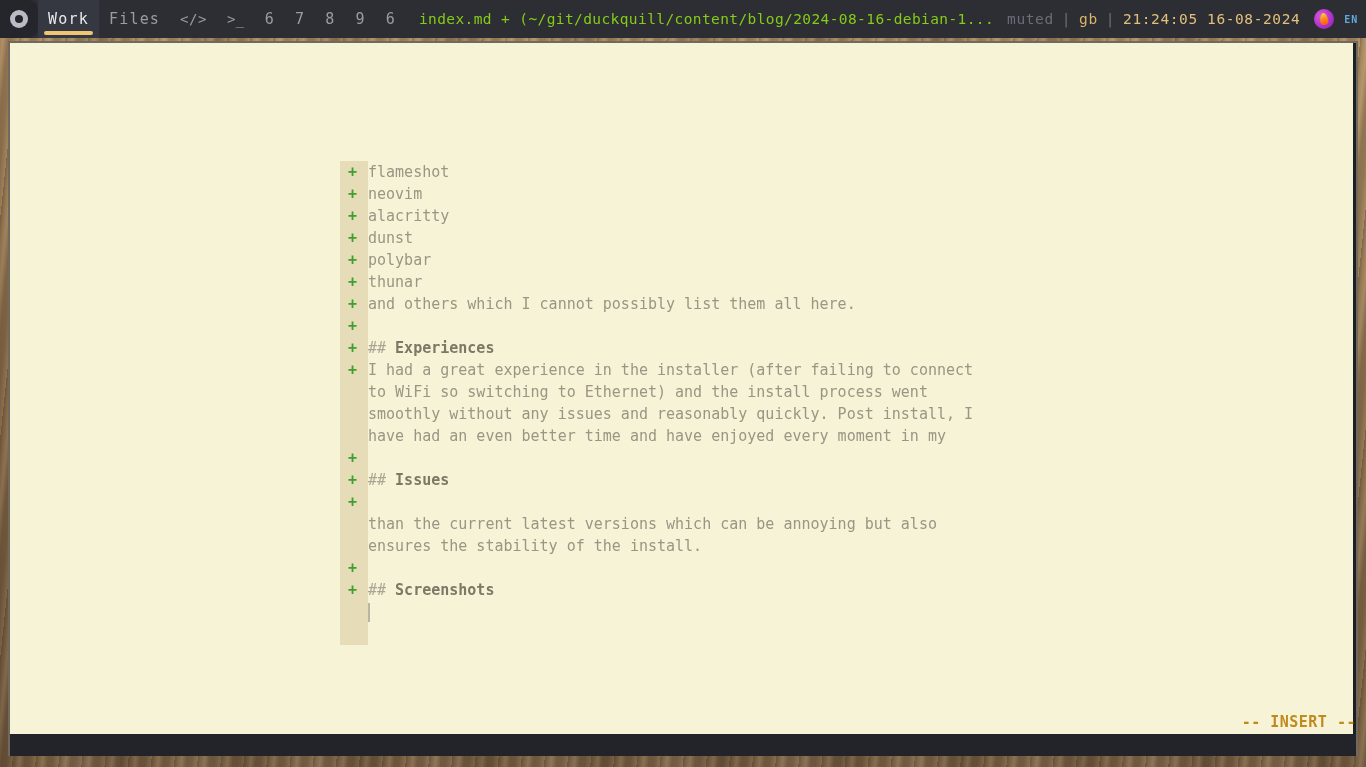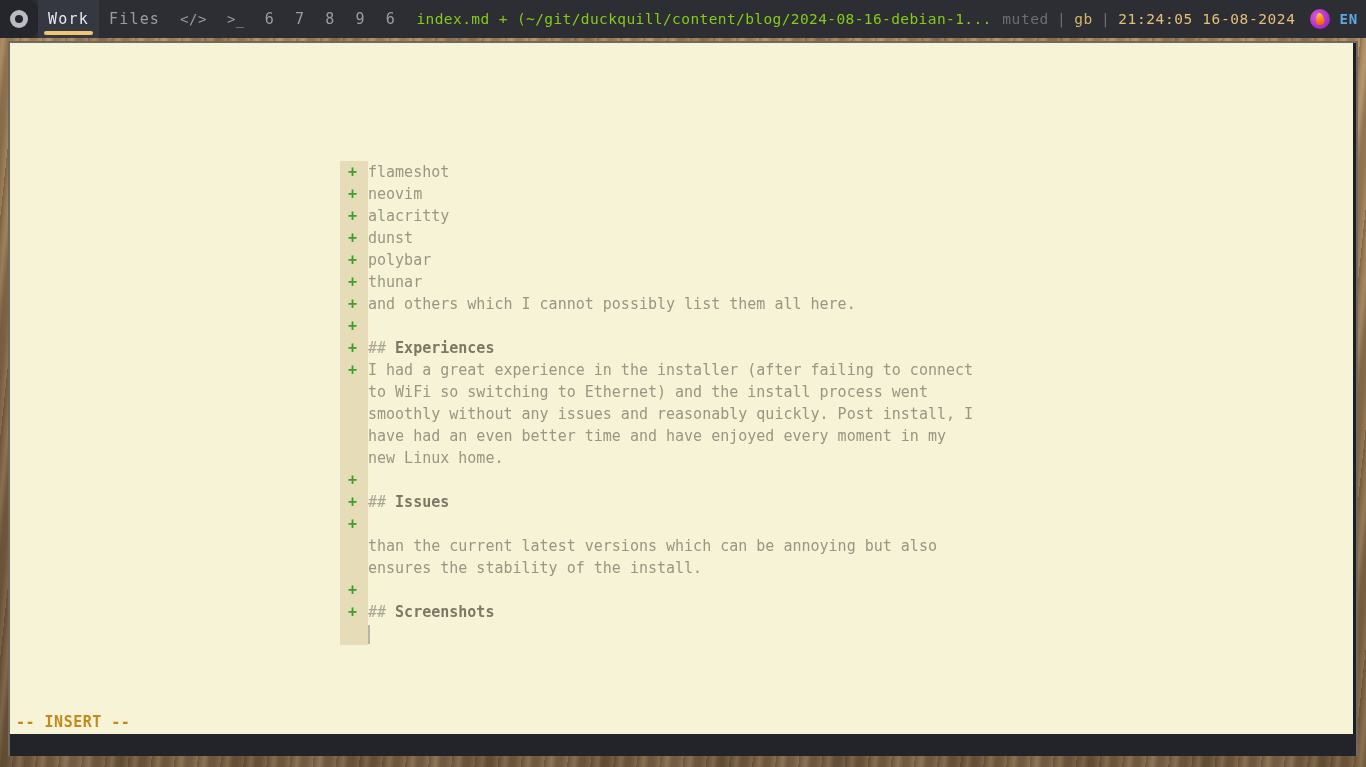--- a/index.html
+++ b/index.html
@@ -136,21 +136,21 @@
   }
   .tray-icon::after {
     content: "";
     position: absolute;
     left: 6px; top: 4px;
     width: 8px; height: 12px;
     background: linear-gradient(170deg, #ffd24a 0%, #ff8a1e 50%, #f2560d 100%);
     border-radius: 50% 50% 48% 48% / 70% 70% 30% 30%;
     transform: rotate(-8deg);
   }
-  .lang-label { color: #5fa8e0; font-size: 14px; font-weight: bold; letter-spacing: 0.8px; }
+  .lang-label { color: #5fa8e0; font-size: 10px; font-weight: bold; letter-spacing: 0.8px; }
 
   
   #window {
     position: absolute;
     left: 8px;
     top: 41px;
     width: 1350px;
     height: 715px;
     background: #6f6a60;
     padding: 2px 2px 0 2px;
@@ -223,20 +223,21 @@
     width: 100%;
     height: 24px;
     display: flex;
     align-items: center;
     padding-left: 6px;
     font-family: "DejaVu Sans Mono", monospace;
     font-size: 15px;
     font-weight: bold;
     letter-spacing: 0.5px;
     color: #c08a1e;
+    justify-content: flex-end;
   }
   #bottombar {
     position: absolute;
     left: 0;
     bottom: 0;
     width: 100%;
     height: 22px;
     background: #22242a;
   }
 </style>
@@ -309,21 +310,20 @@
             <div class="line"><span class="sign">+</span><span>dunst</span></div>
             <div class="line"><span class="sign">+</span><span>polybar</span></div>
             <div class="line"><span class="sign">+</span><span>thunar</span></div>
             <div class="line"><span class="sign">+</span><span>and others which I cannot possibly list them all here.</span></div>
             <div class="line"><span class="sign">+</span><span></span></div>
             <div class="line"><span class="sign">+</span><span class="hl-hash">## </span><span class="hl-head">Experiences</span></div>
             <div class="line"><span class="sign">+</span><span>I had a great experience in the installer (after failing to connect</span></div>
             <div class="line"><span>to WiFi so switching to Ethernet) and the install process went</span></div>
             <div class="line"><span>smoothly without any issues and reasonably quickly. Post install, I</span></div>
             <div class="line"><span>have had an even better time and have enjoyed every moment in my</span></div>
-            <div class="line"><span>new Linux home.</span></div>
             <div class="line"><span class="sign">+</span><span></span></div>
             <div class="line"><span class="sign">+</span><span class="hl-hash">## </span><span class="hl-head">Issues</span></div>
             <div class="line"><span class="sign">+</span></div>
             <div class="line"><span>than the current latest versions which can be annoying but also</span></div>
             <div class="line"><span>ensures the stability of the install.</span></div>
             <div class="line"><span class="sign">+</span><span></span></div>
             <div class="line"><span class="sign">+</span><span class="hl-hash">## </span><span class="hl-head">Screenshots</span></div>
             <div class="line"><span></span><span class="cursor-bar"></span></div>
           </div>
       </div>

